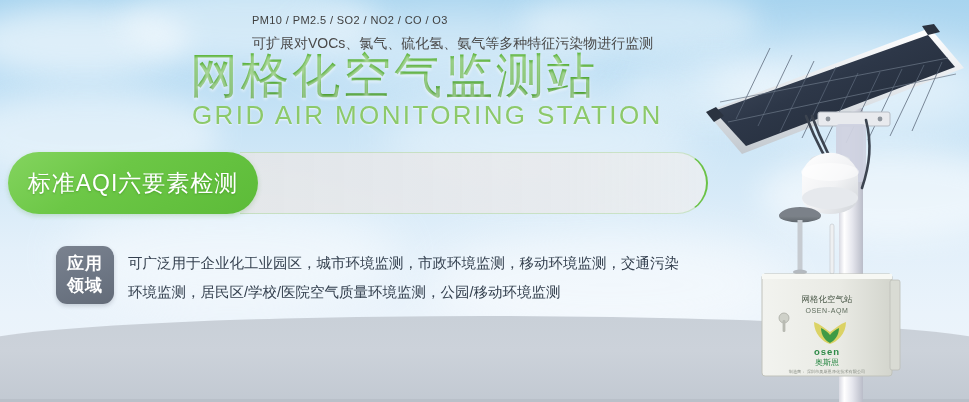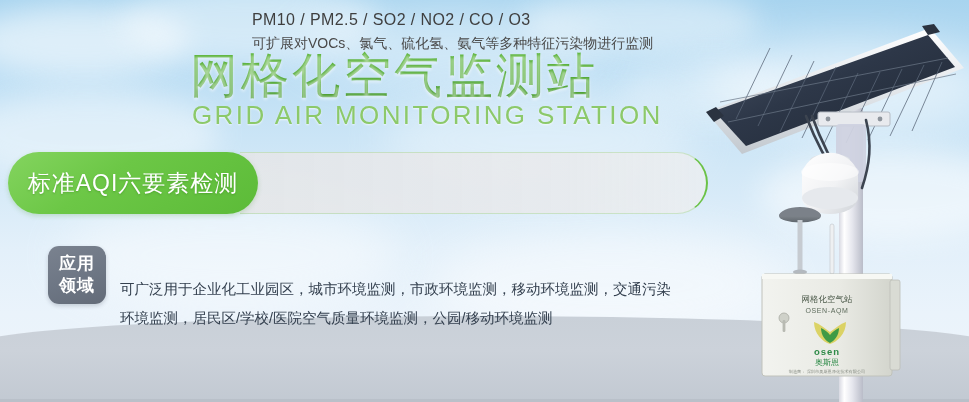--- a/index.html
+++ b/index.html
@@ -39,43 +39,43 @@
   
   #spec-band{position:absolute;left:8px;top:152px;width:700px;height:62px;}
   #spec-panel{
     position:absolute;left:232px;top:0;width:468px;height:62px;
     background:linear-gradient(90deg,rgba(228,230,232,.92) 0%,rgba(232,234,236,.88) 70%,rgba(236,238,240,.8) 100%);
     border-radius:0 31px 31px 0;
     border-right:2px solid #6bc246;border-top:1px solid rgba(107,194,70,.25);border-bottom:1px solid rgba(107,194,70,.25);
     box-sizing:border-box;
   }
   #spec-text{position:absolute;left:252px;top:9px;width:430px;}
-  #spec-line1{font-size:16px;color:#3f3f3f;letter-spacing:.4px;line-height:22px;white-space:nowrap;}
+  #spec-line1{font-size:11px;color:#3f3f3f;letter-spacing:.4px;line-height:22px;white-space:nowrap;}
   #spec-line2{font-size:14px;color:#4a4a4a;line-height:20px;margin-top:2px;white-space:nowrap;}
   #aqi-badge{
     position:absolute;left:0;top:0;width:250px;height:62px;
     background:linear-gradient(145deg,#84d45f 0%,#6cc746 40%,#5cbb38 100%);
     border-radius:31px;
     display:flex;align-items:center;justify-content:center;
     box-shadow:0 2px 5px rgba(70,150,40,.22);
   }
   #aqi-badge span{
     color:#fff;font-size:23px;font-weight:normal;letter-spacing:1px;
     text-shadow:0 1px 2px rgba(40,110,20,.35);white-space:nowrap;
   }
   
-  #app-block{position:absolute;left:48px;top:246px;width:640px;height:62px;}
+  #app-block{position:absolute;left:56px;top:246px;width:640px;height:62px;}
   #app-badge{
     position:absolute;left:0;top:0;width:58px;height:58px;border-radius:11px;
     background:linear-gradient(160deg,#7a828f 0%,#6d7684 55%,#636b78 100%);
     display:flex;flex-direction:column;align-items:center;justify-content:center;
     box-shadow:0 2px 4px rgba(60,70,85,.22);
   }
   #app-badge span{color:#fff;font-size:17px;font-weight:bold;line-height:22px;letter-spacing:1px;}
-  #app-text{position:absolute;left:72px;top:3px;width:600px;margin-top:26px;}
+  #app-text{position:absolute;left:72px;top:3px;width:600px;}
   #app-text div{font-size:14.5px;color:#34404f;line-height:29px;white-space:nowrap;}
   
   #station{position:absolute;left:690px;top:0;width:279px;height:402px;margin-top:12px;}
 </style>
 </head>
 <body>
 
 <div id="banner">
 
   <div class="cloud" style="left:-30px;top:6px;width:220px;height:70px;opacity:.55;"></div>

